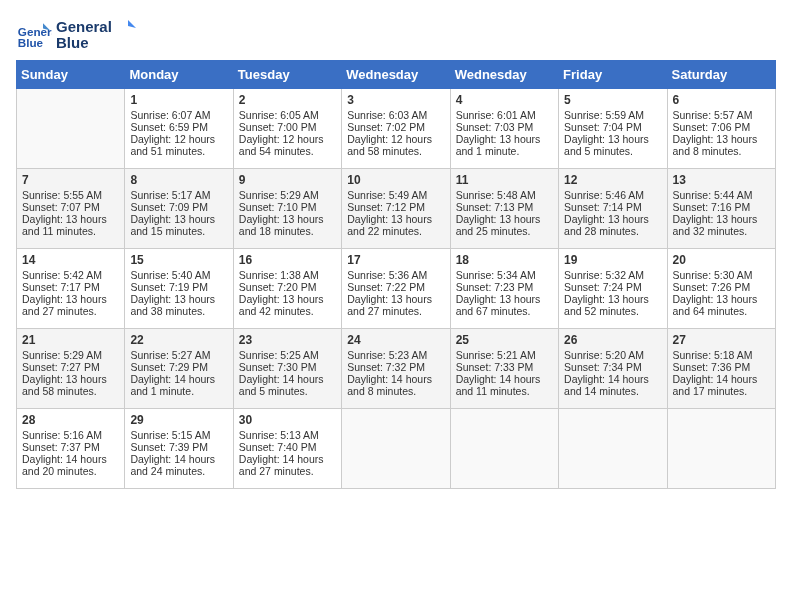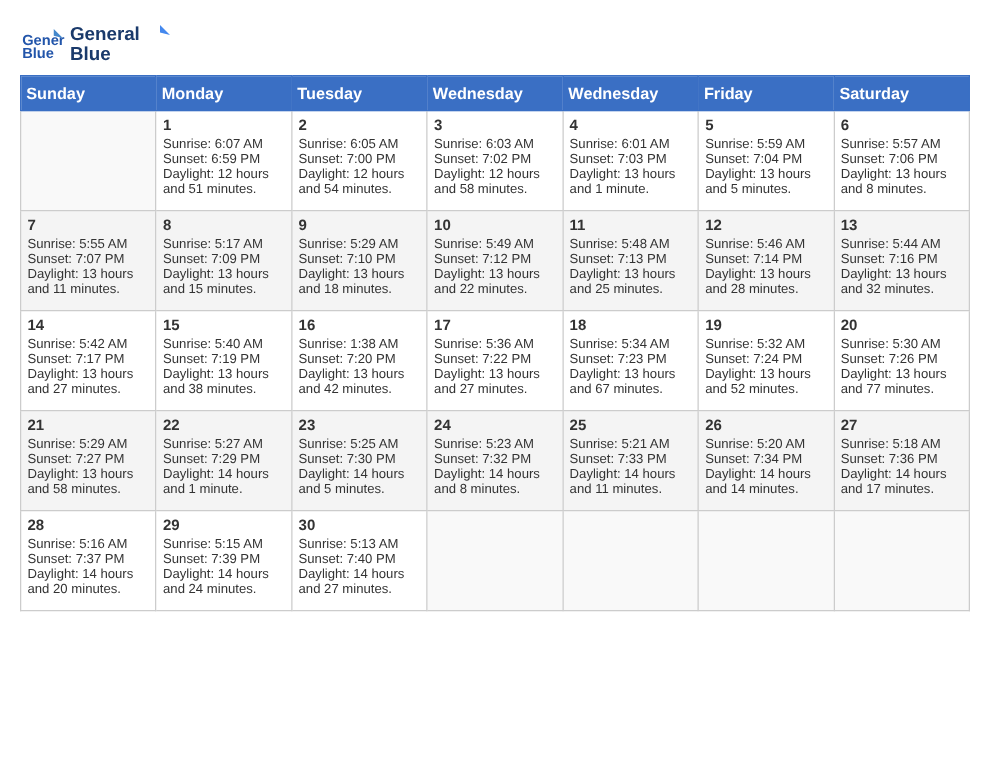--- a/index.html
+++ b/index.html
@@ -259,21 +259,21 @@
           <div>Sunrise: 5:32 AM</div>
           <div>Sunset: 7:24 PM</div>
           <div>Daylight: 13 hours</div>
           <div>and 52 minutes.</div>
         </td>
         <td>
           <div class="day-number">20</div>
           <div>Sunrise: 5:30 AM</div>
           <div>Sunset: 7:26 PM</div>
           <div>Daylight: 13 hours</div>
-          <div>and 77 minutes.</div>
+          <div>and 64 minutes.</div>
         </td>
       </tr>
       <tr>
         <td>
           <div class="day-number">21</div>
           <div>Sunrise: 5:29 AM</div>
           <div>Sunset: 7:27 PM</div>
           <div>Daylight: 13 hours</div>
           <div>and 58 minutes.</div>
         </td>

